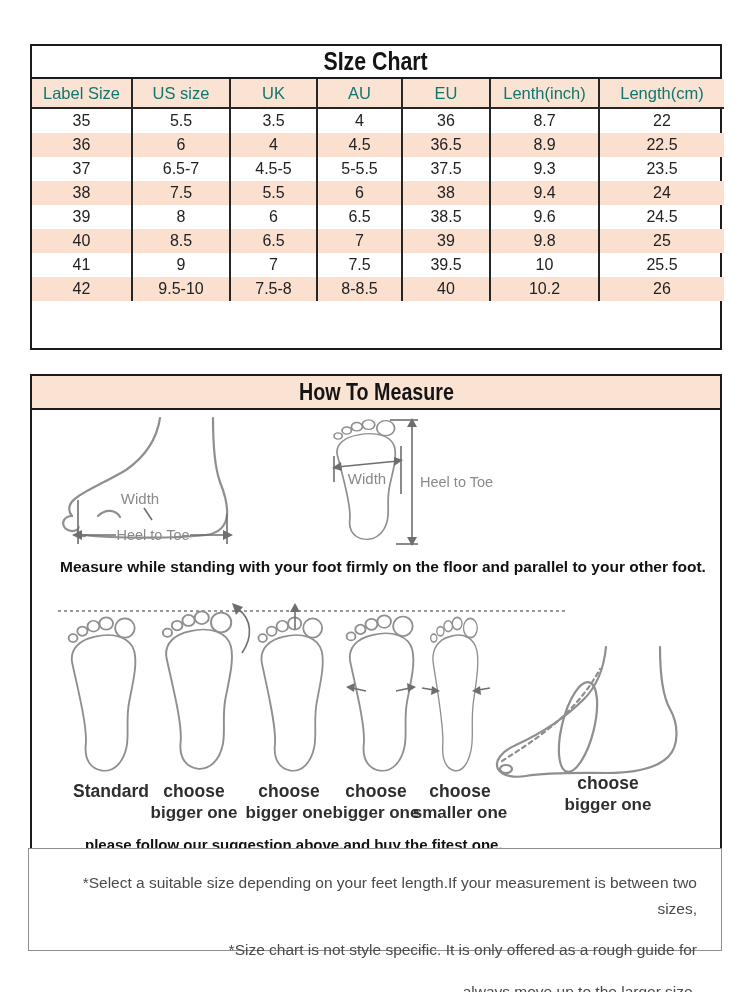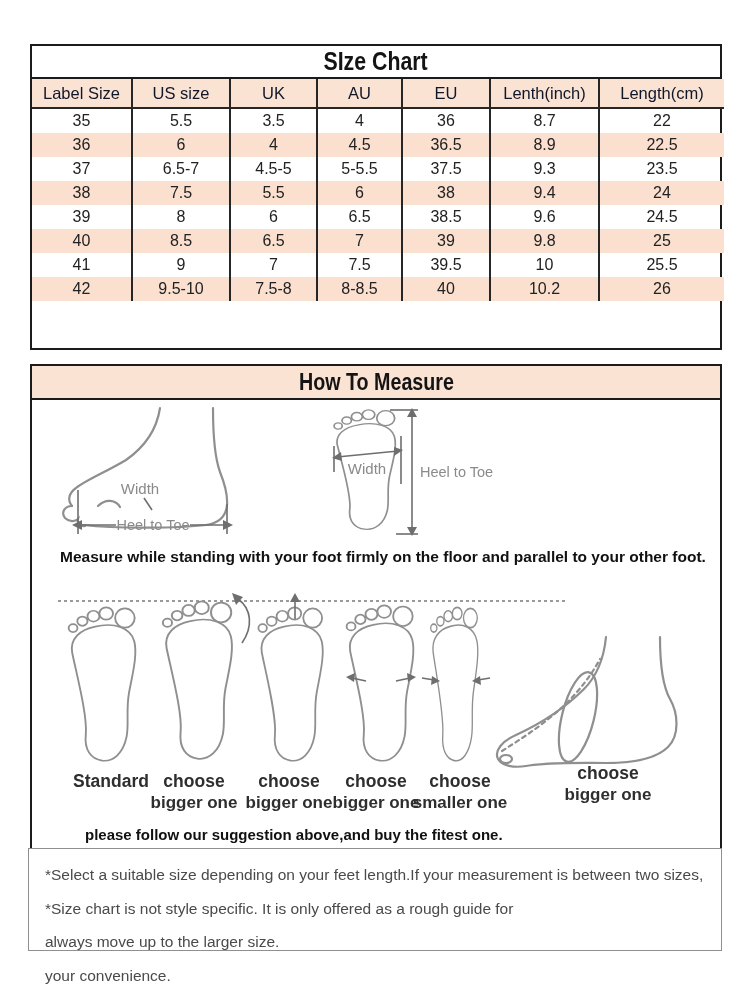--- a/index.html
+++ b/index.html
@@ -5,36 +5,36 @@
   html,body{margin:0;padding:0;}
   body{
     width:750px;height:992px;background:#ffffff;position:relative;
     font-family:"Liberation Sans",sans-serif;color:#222;
   }
   .panel{
     position:absolute;left:30px;width:692px;box-sizing:border-box;
     border:2px solid #1b1b1b;background:#fff;
   }
   #size-panel{top:44px;height:306px;}
-  #measure-panel{top:364px;height:487px;}
+  #measure-panel{top:374px;height:487px;}
   .panel-title{
     height:31px;border-bottom:2px solid #1b1b1b;background:#fff;
     display:flex;align-items:center;justify-content:center;
     font-weight:bold;font-size:26px;color:#141414;overflow:hidden;
   }
   .panel-title .t{display:inline-block;transform:scaleX(0.82);white-space:nowrap;}
   #measure-panel .panel-title{background:#fbe3d4;font-size:24px;height:32px;}
 
   table{border-collapse:collapse;table-layout:fixed;width:100%;}
   col.c1{width:100px}col.c2{width:98px}col.c3{width:87px}col.c4{width:85px}
   col.c5{width:88px}col.c6{width:109px}col.c7{width:125px}
   th,td{border-left:2px solid #262626;text-align:center;padding:0;overflow:hidden;}
   th:first-child,td:first-child{border-left:none;}
   thead tr{background:#fbe3d4;border-bottom:2px solid #262626;}
-  th{height:28px;font-weight:normal;font-size:16.5px;color:#0f172a;}
+  th{height:28px;font-weight:normal;font-size:16.5px;color:#0f766e;}
   td{height:24px;font-size:16px;color:#222;}
   tbody tr:nth-child(even){background:#fbe0cf;}
 
   .measure-content{position:relative;width:100%;height:451px;overflow:hidden;}
   #upper-diagram{position:absolute;left:28px;top:6px;}
   #feet-diagram{position:absolute;left:18px;top:191px;}
   .instruction{
     position:absolute;left:28px;top:148px;width:650px;
     font-size:15.5px;font-weight:600;color:#111;
   }
@@ -46,21 +46,21 @@
   .suggestion{
     position:absolute;left:53px;top:426px;
     font-size:15px;font-weight:bold;color:#111;
   }
 
   #notes-panel{
     position:absolute;left:28px;top:848px;width:694px;height:103px;
     box-sizing:border-box;border:1px solid #8f8f8f;background:#fff;
     padding:5px 8px;
   }
-  #notes-panel p{margin:8px;font-size:15.5px;line-height:25.5px;color:#4a4a4a;}
+  #notes-panel p{margin:16px;font-size:15.5px;line-height:25.5px;color:#4a4a4a;text-align:right;}
 
   svg text{font-family:"Liberation Sans",sans-serif;fill:#8a8a8a;}
   .stroke{stroke:#8f8f8f;fill:none;stroke-width:2.2;stroke-linecap:round;}
   .arrow-line{stroke:#6e6e6e;stroke-width:1.6;fill:none;}
   .arrow-head{fill:#6e6e6e;stroke:none;}
 </style>
 </head>
 <body>
 
 <section class="panel" id="size-panel">

